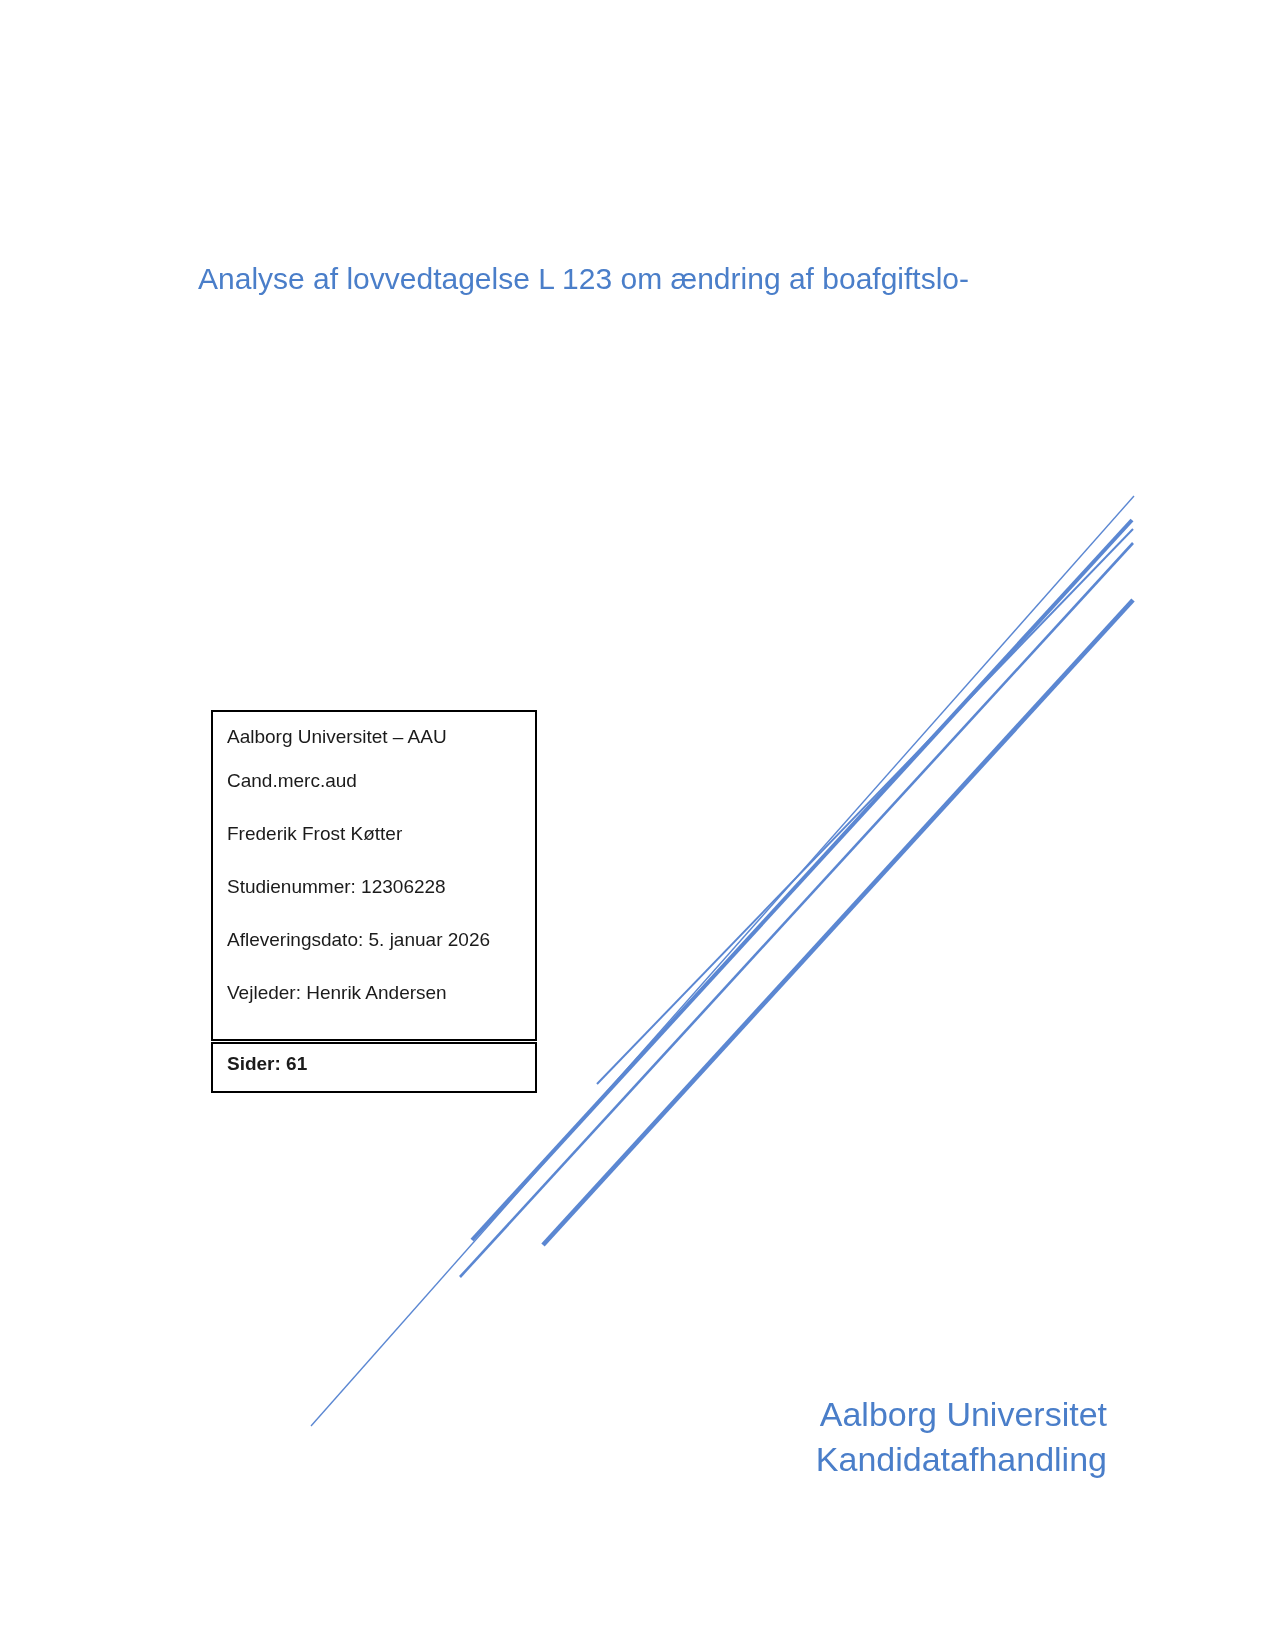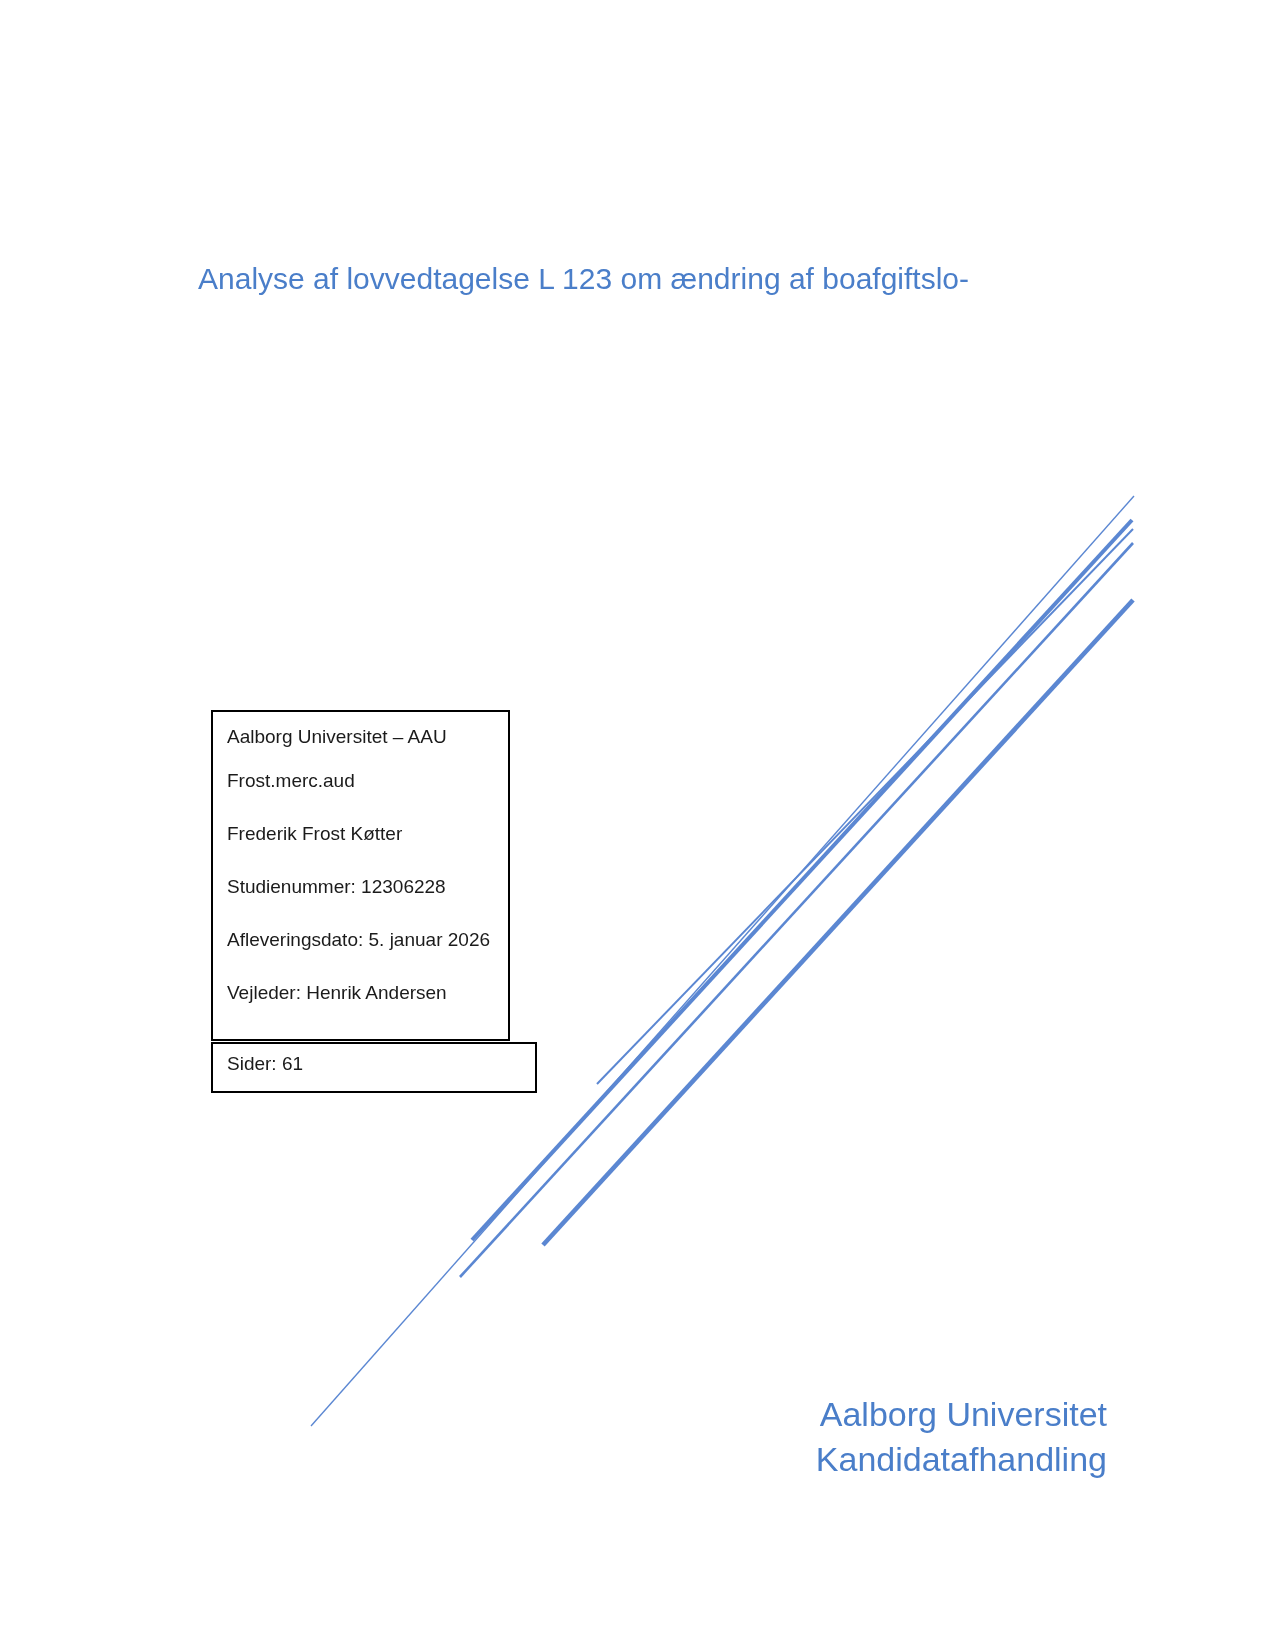--- a/index.html
+++ b/index.html
@@ -42,21 +42,21 @@
     left: 0;
     top: 0;
     width: 1275px;
     height: 1651px;
     pointer-events: none;
   }
   .info-box {
     position: absolute;
     left: 211px;
     top: 710px;
-    width: 299px;
+    width: 326px;
     box-sizing: border-box;
     border: 2px solid #000000;
     padding: 13px 8px 34px 14px;
     background: #ffffff;
     color: #1b1b1b;
     font-size: 19px;
     line-height: 24px;
   }
   .info-box p { margin: 29px 0 0 0; }
   .info-box p:first-child { margin-top: 0; }
@@ -67,20 +67,21 @@
     top: 1042px;
     width: 326px;
     height: 51px;
     box-sizing: border-box;
     border: 2px solid #000000;
     padding: 8px 8px 0 14px;
     background: #ffffff;
     color: #1b1b1b;
     font-size: 19px;
     line-height: 24px;
+    font-weight: bold;
   }
   .footer-block {
     position: absolute;
     right: 168px;
     top: 1392px;
     text-align: right;
     font-size: 34px;
     line-height: 45px;
     color: #4a7ec9;
     white-space: nowrap;
@@ -99,21 +100,21 @@
       <line x1="1133" y1="600" x2="543" y2="1245" stroke="#5b87d2" stroke-width="4.6"></line>
     </svg>
 
 
   <div class="doc-subtitle">
     <div>Analyse af lovvedtagelse L 123 om ændring af boafgiftslo-</div>
   </div>
 
   <div class="info-box">
     <p>Aalborg Universitet – AAU</p>
-    <p>Frost.merc.aud</p>
+    <p>Cand.merc.aud</p>
     <p>Frederik Frost Køtter</p>
     <p>Studienummer: 12306228</p>
     <p>Afleveringsdato: 5. januar 2026</p>
     <p>Vejleder: Henrik Andersen</p>
   </div>
 
   <div class="pages-box">
     <span>Sider: 61</span>
   </div>
 

